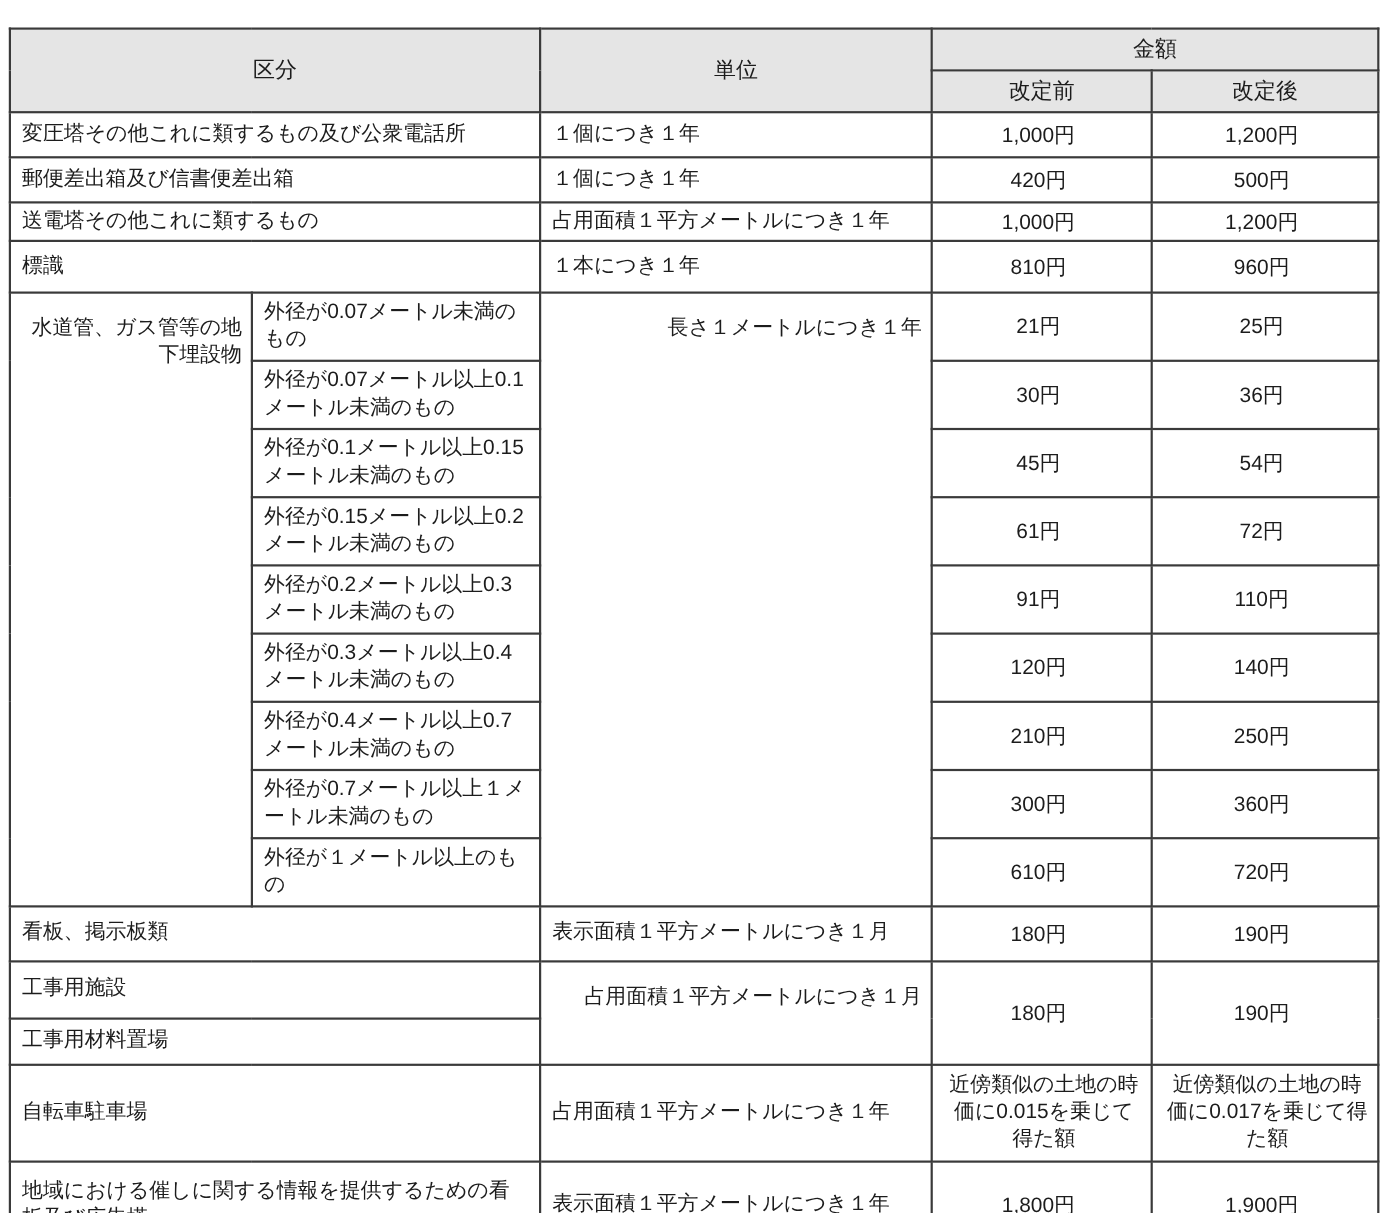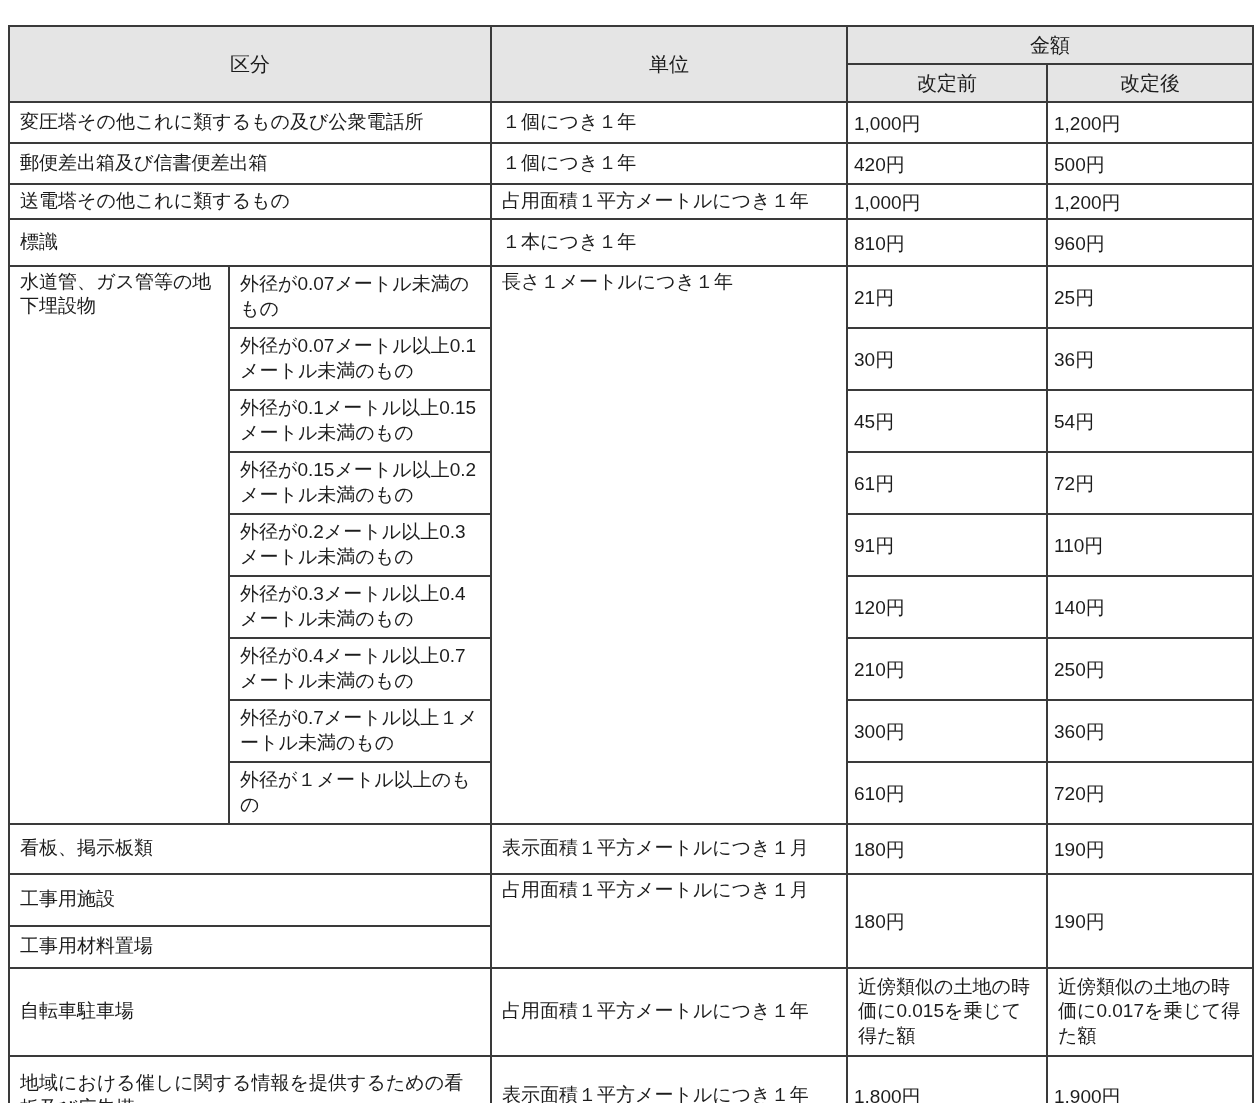--- a/index.html
+++ b/index.html
@@ -28,28 +28,28 @@
     text-align: center;
     vertical-align: middle;
     padding: 2px 4px;
   }
   .fee-table td { font-size: 19px; background: #ffffff; }
   .cat, .sub, .unit {
     text-align: left;
     vertical-align: middle;
     padding: 4px 8px 4px 10px;
   }
-  .v-top { vertical-align: top; padding-top: 3px; }
+  .v-top { vertical-align: top; padding-top: 20px; text-align: right; }
   .amt {
-    text-align: left;
+    text-align: center;
     vertical-align: middle;
     padding: 4px 12px 0 6px;
   }
   .amt-text {
-    text-align: left;
+    text-align: center;
     vertical-align: middle;
     font-size: 18px;
     line-height: 1.35;
     padding: 6px 6px 6px 10px;
   }
   
   .hl {
     border-left: 3px solid #ff0000;
     border-right: 3px solid #ff0000;
   }

